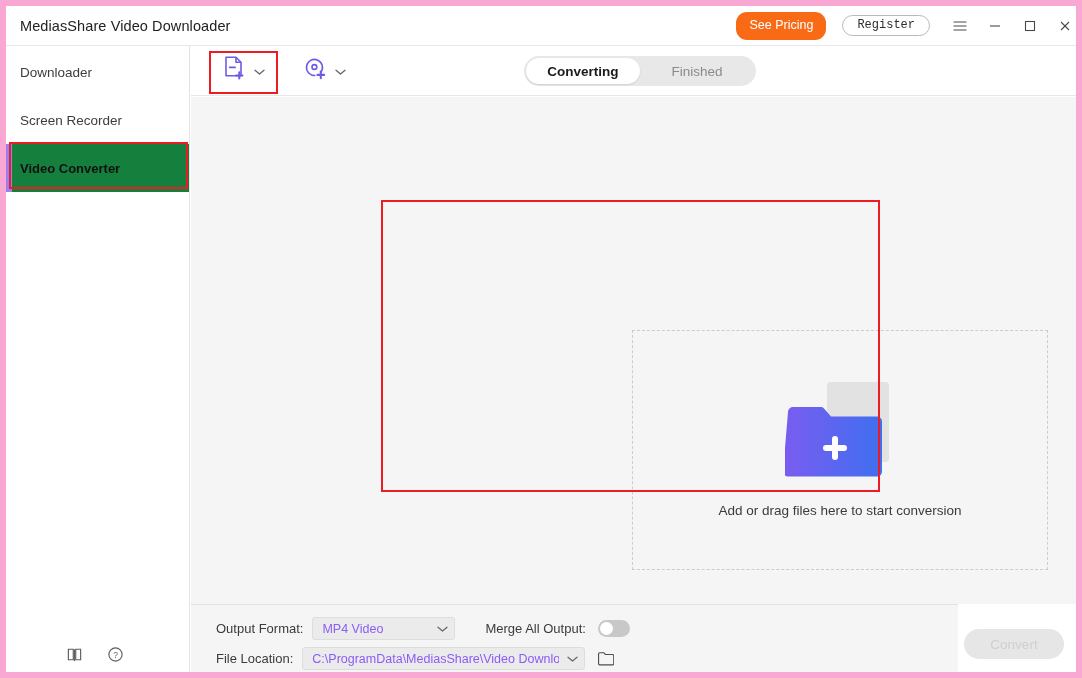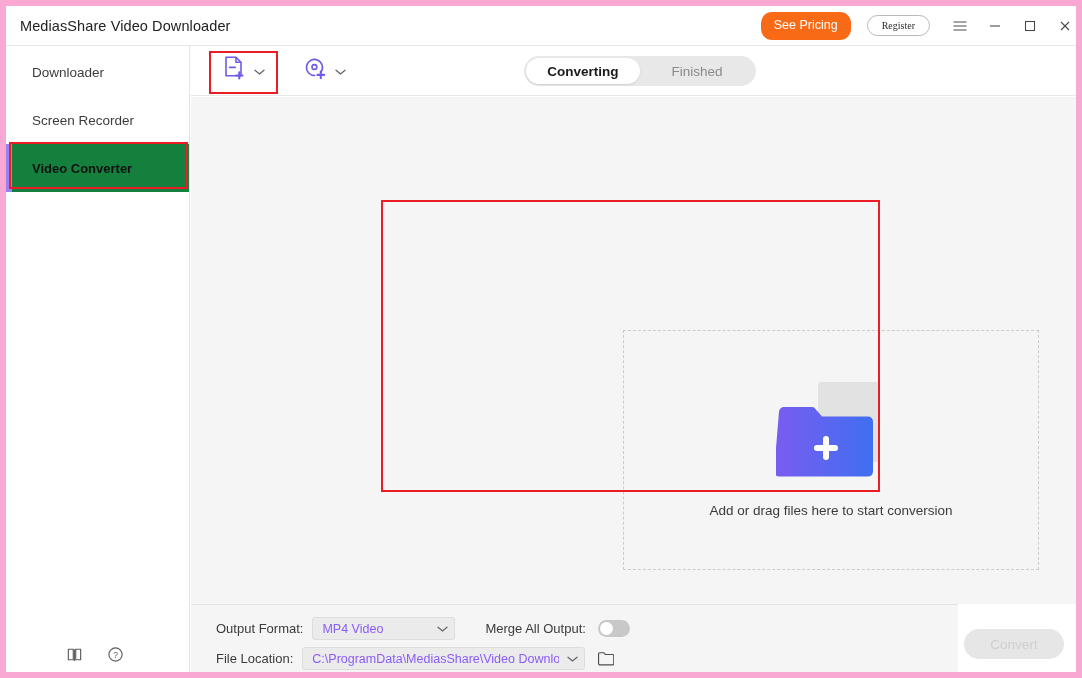--- a/index.html
+++ b/index.html
@@ -60,29 +60,29 @@
     padding: 0 13px;
     line-height: 21px;
     cursor: pointer;
     white-space: nowrap;
     font-family: "Liberation Sans", sans-serif;
   }
   .btn-register {
     margin-left: 16px;
     background: #ffffff;
     color: #2d2d2d;
-    font-size: 10px;
+    font-size: 12px;
     border: 1px solid #b9b9b9;
     border-radius: 11px;
     height: 21px;
     padding: 0 14px;
     line-height: 19px;
     cursor: pointer;
     white-space: nowrap;
-    font-family: Liberation Serif, serif;
+    font-family: Liberation Mono, monospace;
   }
   .win-btn {
     width: 35px;
     height: 38px;
     display: flex;
     align-items: center;
     justify-content: center;
     cursor: pointer;
     color: #4a4a4a;
   }
@@ -97,21 +97,21 @@
     height: 637px;
     background: #ffffff;
     border-right: 1px solid #e3e3e3;
     box-sizing: border-box;
   }
   .nav-item {
     position: relative;
     height: 48px;
     display: flex;
     align-items: center;
-    padding-left: 26px;
+    padding-left: 14px;
     font-size: 13.5px;
     color: #3c3c3c;
     cursor: pointer;
     box-sizing: border-box;
   }
   .nav-item.active {
     background: #15803d;
     font-weight: bold;
     color: #111111;
     font-size: 13px;
@@ -208,21 +208,21 @@
     position: absolute;
     left: 185px;
     top: 91px;
     width: 895px;
     height: 507px;
     background: #f5f5f5;
     box-sizing: border-box;
   }
   .dropzone-outer {
     position: absolute;
-    left: 194px;
+    left: 203px;
     top: 103px;
     width: 499px;
     height: 292px;
     box-sizing: border-box;
   }
   .dropzone-dashed {
     position: absolute;
     left: 238px;
     top: 130px;
     width: 416px;

